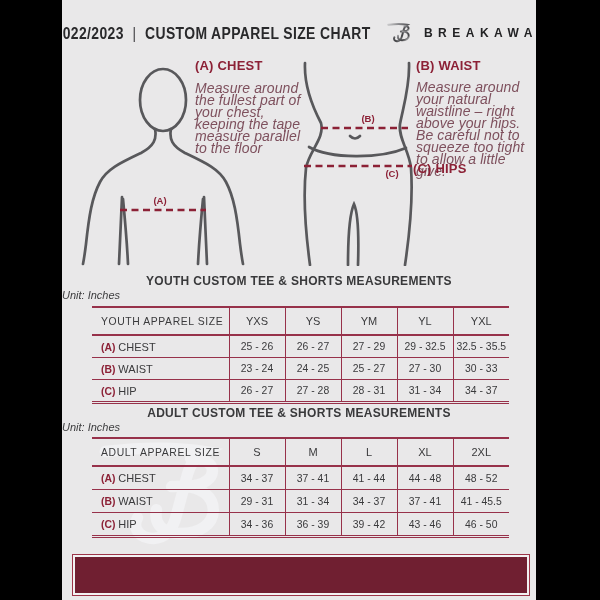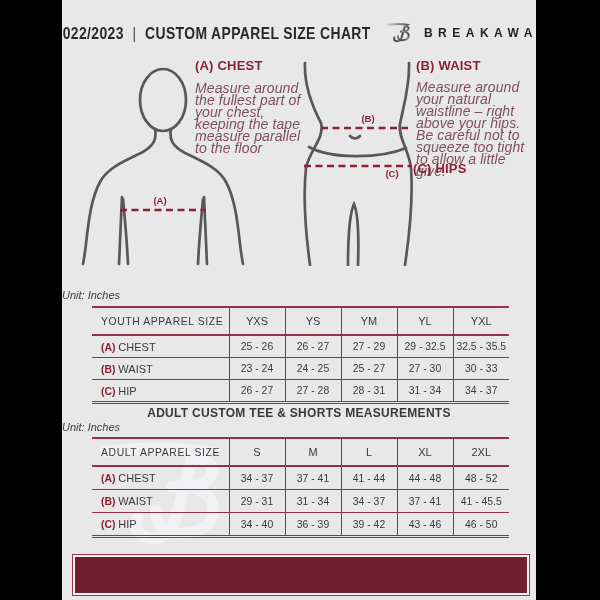--- a/index.html
+++ b/index.html
@@ -151,20 +151,21 @@
   <span class="watermark">
     <svg width="165" height="142" viewBox="0 0 30 30">
       <g fill="none" stroke="#f2f2f4" stroke-width="2.4" stroke-linecap="round">
         <path d="M 2.5 7.5 C 10 6.6 18 6.6 23.5 7.5 C 21.5 8.5 20.5 10 19.8 12.5 L 17.5 21 C 16.8 24 15 26.3 11.8 25.8 C 9.2 25.4 8.3 23.2 9.3 21.5"></path>
         <path d="M 20.5 9 C 26.5 8.5 27 14.5 20 14.8 L 16.5 14.9"></path>
         <path d="M 18.5 14.9 C 27.5 14.5 28 25.5 17.5 24.8 C 14.2 24.6 12.8 22.4 13.3 19.8"></path>
       </g>
     </svg>
   </span>
 
+  <div class="section-title" style="top:274px">YOUTH CUSTOM TEE &amp; SHORTS MEASUREMENTS</div>
   <div class="section-unit" style="top:289px">Unit: Inches</div>
 
   <table class="size-table yt" style="top:306px">
     <colgroup>
         <col style="width:137px">
         <col>
         <col>
         <col>
         <col>
         <col>
@@ -241,21 +242,21 @@
       <tr>
         <td><span class="row-prefix">(B)</span> <span class="row-label">WAIST</span></td>
         <td>29 - 31</td>
         <td>31 - 34</td>
         <td>34 - 37</td>
         <td>37 - 41</td>
         <td>41 - 45.5</td>
       </tr>
       <tr>
         <td><span class="row-prefix">(C)</span> <span class="row-label">HIP</span></td>
-        <td>34 - 40</td>
+        <td>34 - 36</td>
         <td>36 - 39</td>
         <td>39 - 42</td>
         <td>43 - 46</td>
         <td>46 - 50</td>
       </tr>
     </tbody>
   </table>
 
   <div class="footer-bar"></div>
 

